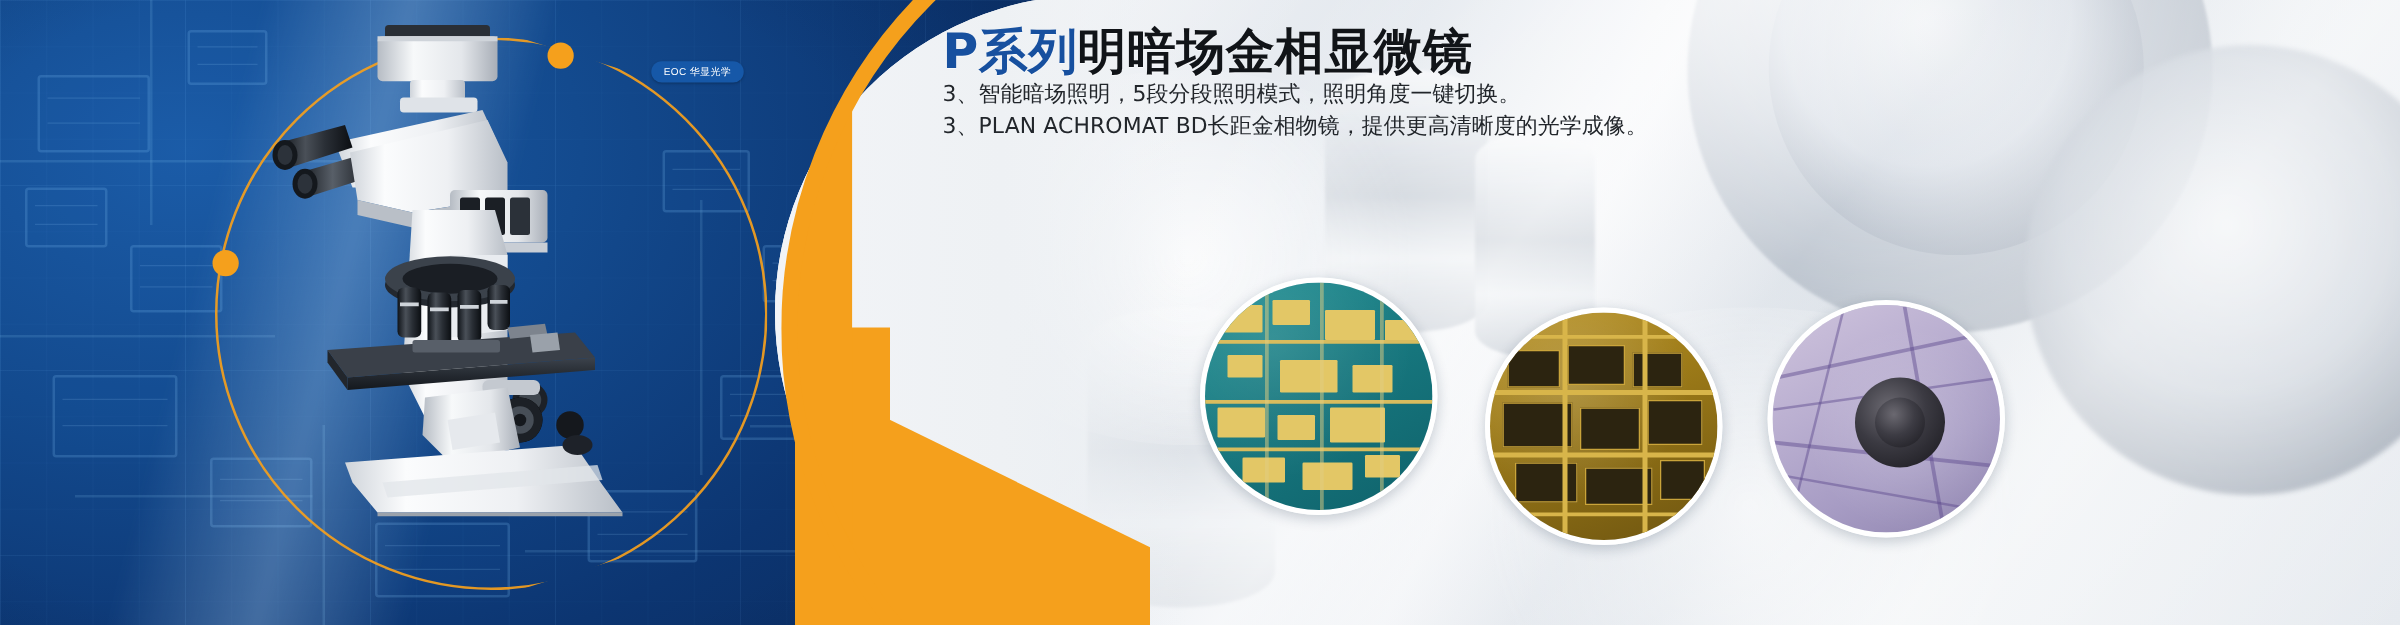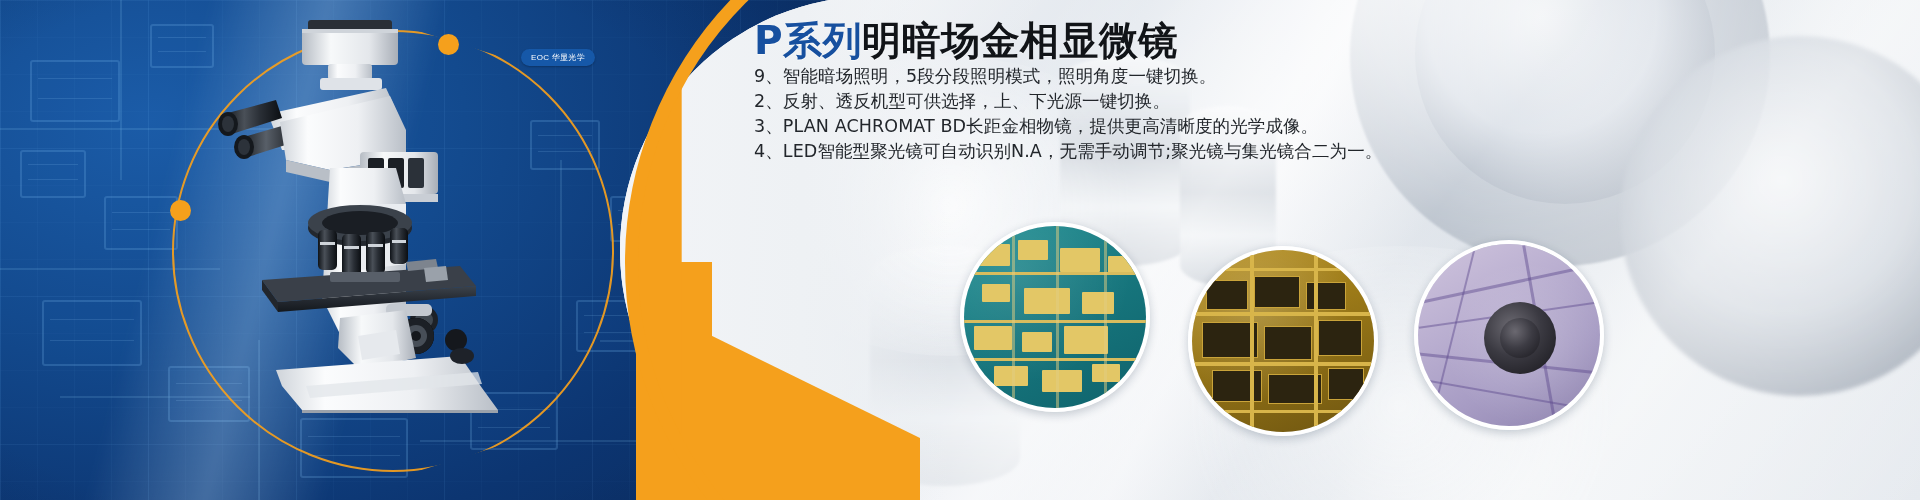--- a/index.html
+++ b/index.html
@@ -369,24 +369,22 @@
     <div class="logo-badge">
       <span>EOC 华显光学</span>
     </div>
   </div>
 
   <div class="content">
     <div class="title">
       <span class="blue">P系列</span><span>明暗场金相显微镜</span>
     </div>
     <div class="bullets">
-      <div class="bullet">9、智能暗场照明，5段分段照明模式，照明角度一键切换。</div>
-      <div class="bullet">2、反射、透反机型可供选择，上、下光源一键切换。</div>
+      <div class="bullet">3、智能暗场照明，5段分段照明模式，照明角度一键切换。</div>
       <div class="bullet">3、PLAN ACHROMAT BD长距金相物镜，提供更高清晰度的光学成像。</div>
-      <div class="bullet">4、LED智能型聚光镜可自动识别N.A，无需手动调节;聚光镜与集光镜合二为一。</div>
     </div>
   </div>
 
   <div class="samples">
 
     <div class="sample s1">
       <div class="simg pcb">
         <div class="pad" style="left:12px;top:18px;width:34px;height:22px;"></div>
         <div class="pad" style="left:54px;top:14px;width:30px;height:20px;"></div>
         <div class="pad" style="left:96px;top:22px;width:40px;height:24px;"></div>

